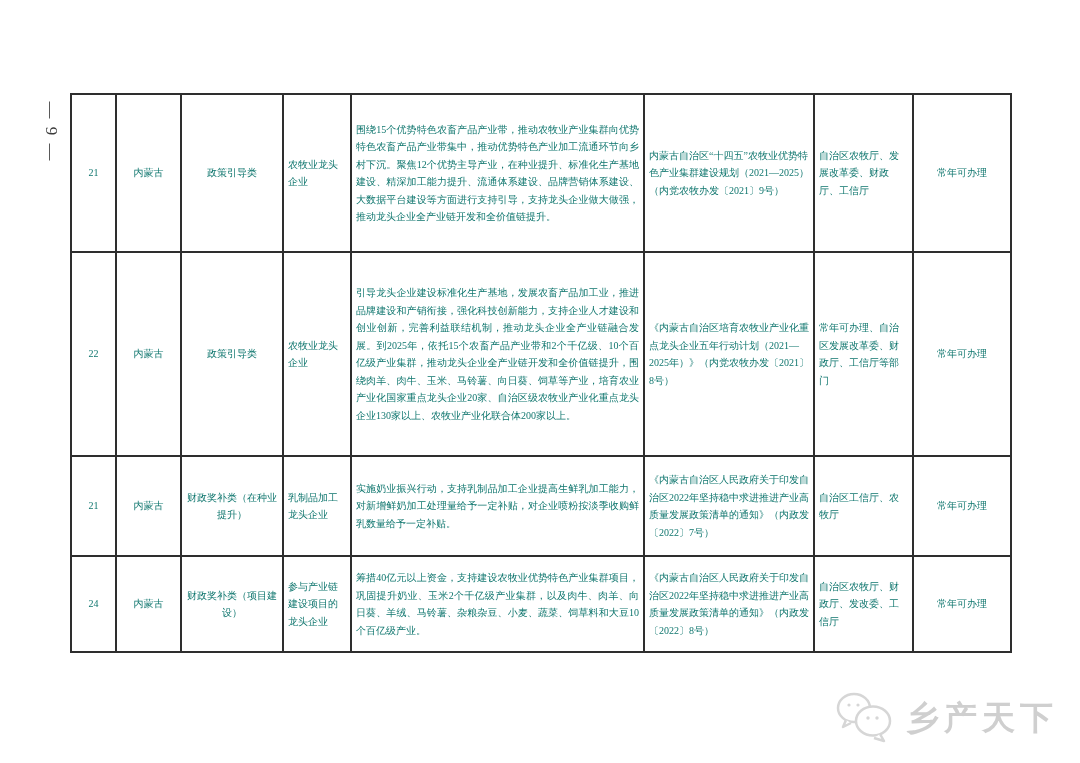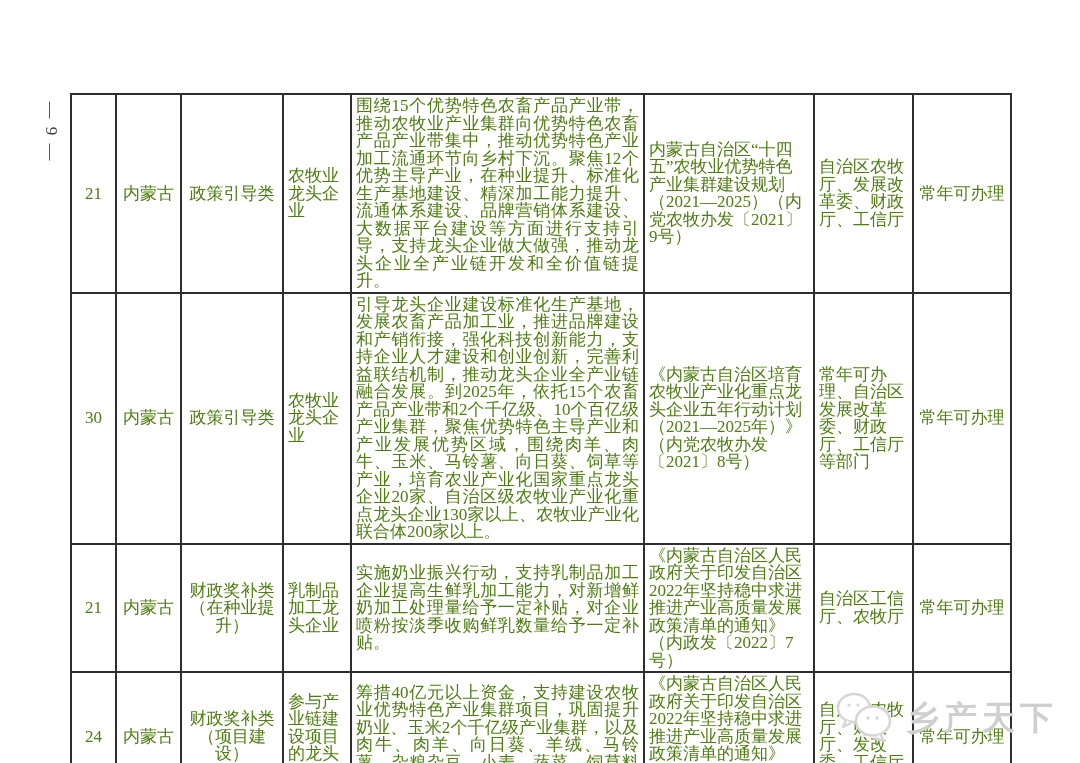--- a/index.html
+++ b/index.html
@@ -25,23 +25,23 @@
   table.policy{
     position:absolute;
     left:70px;top:93px;
     width:940px;
     border-collapse:collapse;
     table-layout:fixed;
   }
   table.policy td{
     border:2px solid #2e2e2e;
     vertical-align:middle;
-    font-size:17px;
+    font-size:10px;
     line-height:17.5px;
-    color:#4d7c0f;
+    color:#0f766e;
     padding:2px 4px;
     overflow:hidden;
   }
   td.c-center{text-align:center;}
   td.c-just{text-align:justify;text-justify:inter-character;padding:2px 6px;}
   td.c-left{text-align:left;padding:2px 6px;}
   tr.r21{height:158px;}
   tr.r22{height:204px;}
   tr.r23{height:100px;}
   tr.r24{height:96px;}
@@ -81,25 +81,25 @@
       <td class="c-center">21</td>
       <td class="c-center">内蒙古</td>
       <td class="c-center">政策引导类</td>
       <td class="c-left">农牧业龙头企业</td>
       <td class="c-just">围绕15个优势特色农畜产品产业带，推动农牧业产业集群向优势特色农畜产品产业带集中，推动优势特色产业加工流通环节向乡村下沉。聚焦12个优势主导产业，在种业提升、标准化生产基地建设、精深加工能力提升、流通体系建设、品牌营销体系建设、大数据平台建设等方面进行支持引导，支持龙头企业做大做强，推动龙头企业全产业链开发和全价值链提升。</td>
       <td class="c-left">内蒙古自治区“十四五”农牧业优势特色产业集群建设规划（2021—2025）（内党农牧办发〔2021〕9号）</td>
       <td class="c-left">自治区农牧厅、发展改革委、财政厅、工信厅</td>
       <td class="c-center">常年可办理</td>
     </tr>
     <tr class="r22">
-      <td class="c-center">30</td>
+      <td class="c-center">22</td>
       <td class="c-center">内蒙古</td>
       <td class="c-center">政策引导类</td>
       <td class="c-left">农牧业龙头企业</td>
-      <td class="c-just">引导龙头企业建设标准化生产基地，发展农畜产品加工业，推进品牌建设和产销衔接，强化科技创新能力，支持企业人才建设和创业创新，完善利益联结机制，推动龙头企业全产业链融合发展。到2025年，依托15个农畜产品产业带和2个千亿级、10个百亿级产业集群，聚焦优势特色主导产业和产业发展优势区域，围绕肉羊、肉牛、玉米、马铃薯、向日葵、饲草等产业，培育农业产业化国家重点龙头企业20家、自治区级农牧业产业化重点龙头企业130家以上、农牧业产业化联合体200家以上。</td>
+      <td class="c-just">引导龙头企业建设标准化生产基地，发展农畜产品加工业，推进品牌建设和产销衔接，强化科技创新能力，支持企业人才建设和创业创新，完善利益联结机制，推动龙头企业全产业链融合发展。到2025年，依托15个农畜产品产业带和2个千亿级、10个百亿级产业集群，推动龙头企业全产业链开发和全价值链提升，围绕肉羊、肉牛、玉米、马铃薯、向日葵、饲草等产业，培育农业产业化国家重点龙头企业20家、自治区级农牧业产业化重点龙头企业130家以上、农牧业产业化联合体200家以上。</td>
       <td class="c-left">《内蒙古自治区培育农牧业产业化重点龙头企业五年行动计划（2021—2025年）》（内党农牧办发〔2021〕8号）</td>
       <td class="c-left">常年可办理、自治区发展改革委、财政厅、工信厅等部门</td>
       <td class="c-center">常年可办理</td>
     </tr>
     <tr class="r23">
       <td class="c-center">21</td>
       <td class="c-center">内蒙古</td>
       <td class="c-center">财政奖补类（在种业提升）</td>
       <td class="c-left">乳制品加工龙头企业</td>
       <td class="c-just">实施奶业振兴行动，支持乳制品加工企业提高生鲜乳加工能力，对新增鲜奶加工处理量给予一定补贴，对企业喷粉按淡季收购鲜乳数量给予一定补贴。</td>

